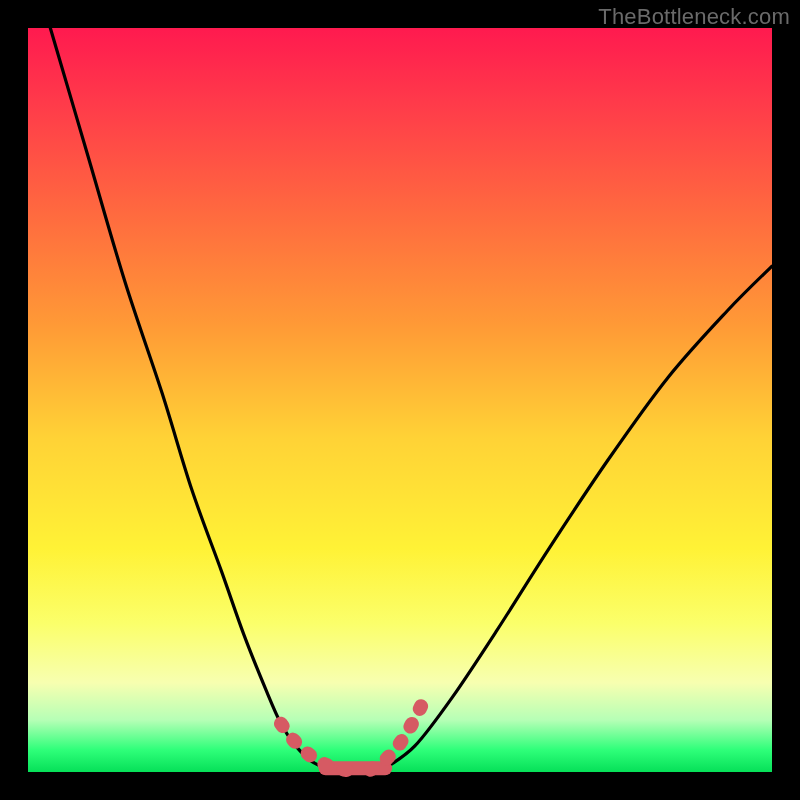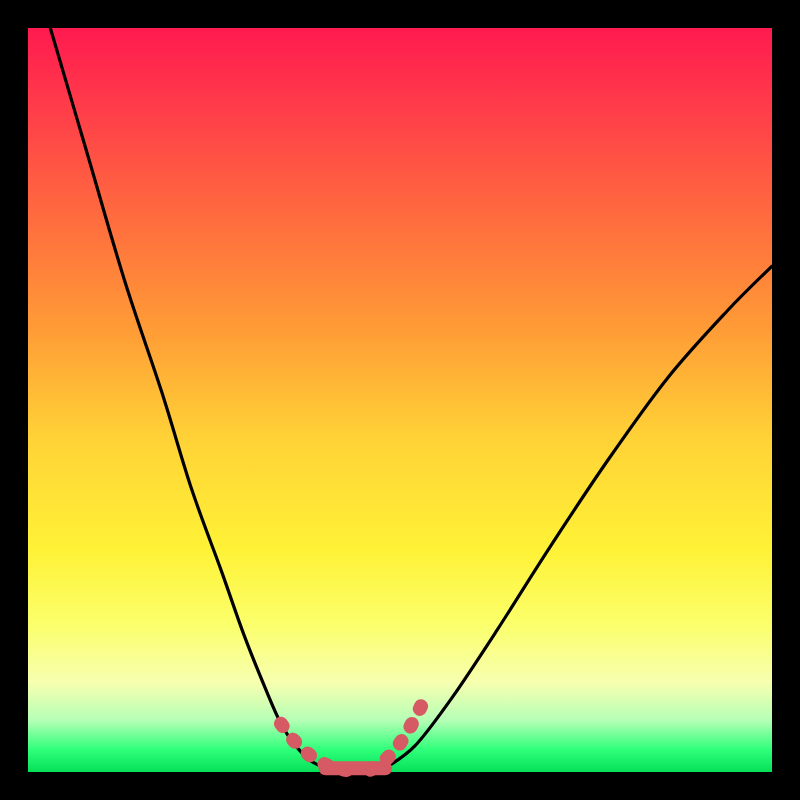--- a/index.html
+++ b/index.html
@@ -63,13 +63,14 @@
 <div class="frame">
   <div class="plot">
     <svg class="curves" viewBox="0 0 744 744">
       <path d="M 22.32 0 C 28.52 21.080000000000002, 47.120000000000005 84.32000000000002, 59.52 126.48000000000002 C 71.92 168.64000000000001, 84.32000000000001 213.27999999999997, 96.72 252.95999999999998 C 109.11999999999999 292.64, 122.75999999999999 329.84000000000003, 133.92 364.56 C 145.07999999999998 399.28, 153.76 431.52, 163.68 461.28 C 173.60000000000002 491.03999999999996, 184.76 518.94, 193.44 543.12 C 202.12 567.3, 208.32 586.52, 215.76 606.36 C 223.2 626.2, 231.88 647.28, 238.08 662.16 C 244.28000000000003 677.04, 248 686.3399999999999, 252.96 695.64 C 257.92 704.94, 262.88 711.76, 267.84 717.96 C 272.79999999999995 724.1600000000001, 277.76 729.12, 282.72 732.84 C 287.68000000000006 736.5600000000001, 295.12 739.04, 297.6 740.28" id="path-left" fill="none" stroke="#000000" stroke-width="3.2" stroke-linecap="round"></path>
       <path d="M 357.12 740.28 C 362.08 736.56, 375.72 729.74, 386.88 717.96 C 398.03999999999996 706.1800000000001, 410.44 688.82, 424.08 669.6 C 437.71999999999997 650.38, 452.6 627.44, 468.72 602.64 C 484.84000000000003 577.8399999999999, 502.19999999999993 549.3199999999999, 520.8 520.8 C 539.4 492.28, 560.48 460.04, 580.32 431.52000000000004 C 600.1600000000001 403.00000000000006, 620 374.48, 639.84 349.68 C 659.6800000000001 324.88, 682 301.32000000000005, 699.36 282.72 C 716.72 264.12, 736.56 245.51999999999998, 744 238.07999999999998" id="path-right" fill="none" stroke="#000000" stroke-width="3.2" stroke-linecap="round"></path>
       <path d="M 297.6 740.28 L 357.12 740.28" id="path-plateau" fill="none" stroke="#d65a63" stroke-width="14" stroke-linecap="round"></path>
       <path d="M 252.96 695.64 C 254.82 698.12, 260.40000000000003 706.18, 264.12 710.52 C 267.84 714.86, 271.55999999999995 718.332, 275.28 721.68 C 279 725.0279999999999, 282.71999999999997 728.1279999999999, 286.44 730.608 C 290.16 733.088, 293.88 734.948, 297.6 736.56 C 301.32000000000005 738.1719999999999, 305.03999999999996 739.3499999999999, 308.76 740.28 C 312.48 741.21, 318.06 741.8299999999999, 319.92 742.14" id="path-hl-left" fill="none" stroke="#d65a63" stroke-width="14" stroke-linecap="round" stroke-dasharray="3 17"></path>
       <path d="M 342.24 741.768 C 344.1 740.652, 349.67999999999995 737.924, 353.4 735.072 C 357.12 732.22, 360.84 728.872, 364.56 724.656 C 368.28000000000003 720.4399999999999, 372 715.4799999999999, 375.72 709.776 C 379.44000000000005 704.072, 383.15999999999997 697.376, 386.88 690.432 C 390.6 683.488, 396.18 671.832, 398.04 668.112" id="path-hl-right" fill="none" stroke="#d65a63" stroke-width="14" stroke-linecap="round" stroke-dasharray="3 17"></path>
     </svg>
   </div>
+  <div class="watermark">TheBottleneck.com</div>
 </div>
 
 </body></html>

